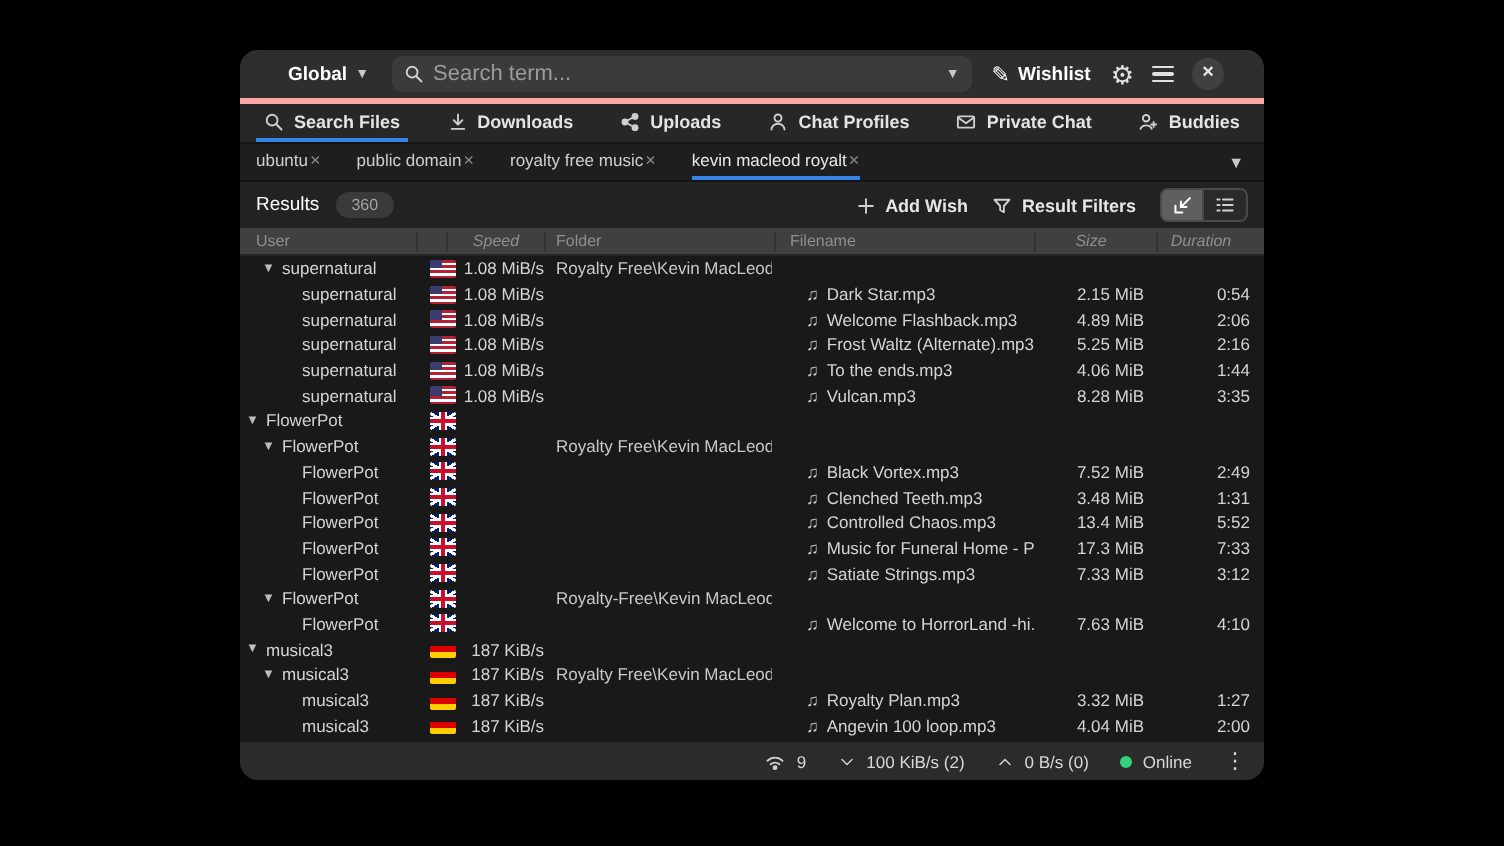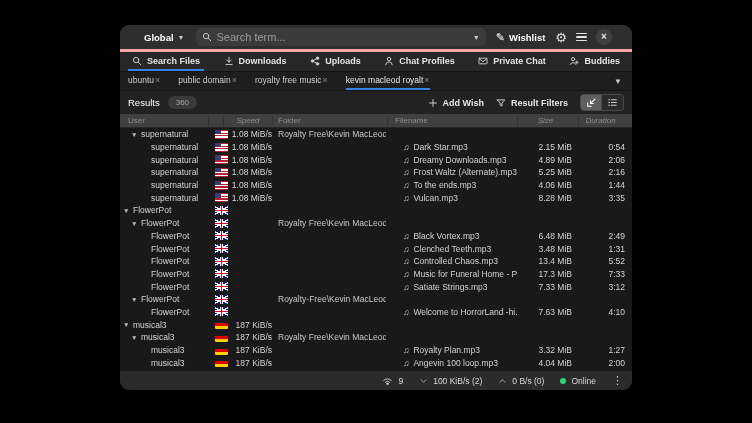--- a/index.html
+++ b/index.html
@@ -309,21 +309,21 @@
 
         <span class="uname">supernatural</span>
       </span>
       <span class="cell c-flag">
           <span class="flag flag-us"></span>
         </span>
       <span class="cell c-speed">1.08 MiB/s</span>
       <span class="cell c-folder"></span>
       <span class="cell c-file">
         <span class="note">♫</span>
-        <span class="fname">Dreamy Downloads.mp3</span>
+        <span class="fname">Welcome Flashback.mp3</span>
       </span>
       <span class="cell c-size">4.89 MiB</span>
       <span class="cell c-dur">2:06</span>
     </div>
 
     <div class="row lvl3">
       <span class="cell c-user">
 
         <span class="uname">supernatural</span>
       </span>
@@ -419,21 +419,21 @@
       </span>
       <span class="cell c-flag">
           <span class="flag flag-gb"></span>
         </span>
       <span class="cell c-speed"></span>
       <span class="cell c-folder"></span>
       <span class="cell c-file">
         <span class="note">♫</span>
         <span class="fname">Black Vortex.mp3</span>
       </span>
-      <span class="cell c-size">6.48 MiB</span>
+      <span class="cell c-size">7.52 MiB</span>
       <span class="cell c-dur">2:49</span>
     </div>
 
     <div class="row lvl3">
       <span class="cell c-user">
 
         <span class="uname">FlowerPot</span>
       </span>
       <span class="cell c-flag">
           <span class="flag flag-gb"></span>

